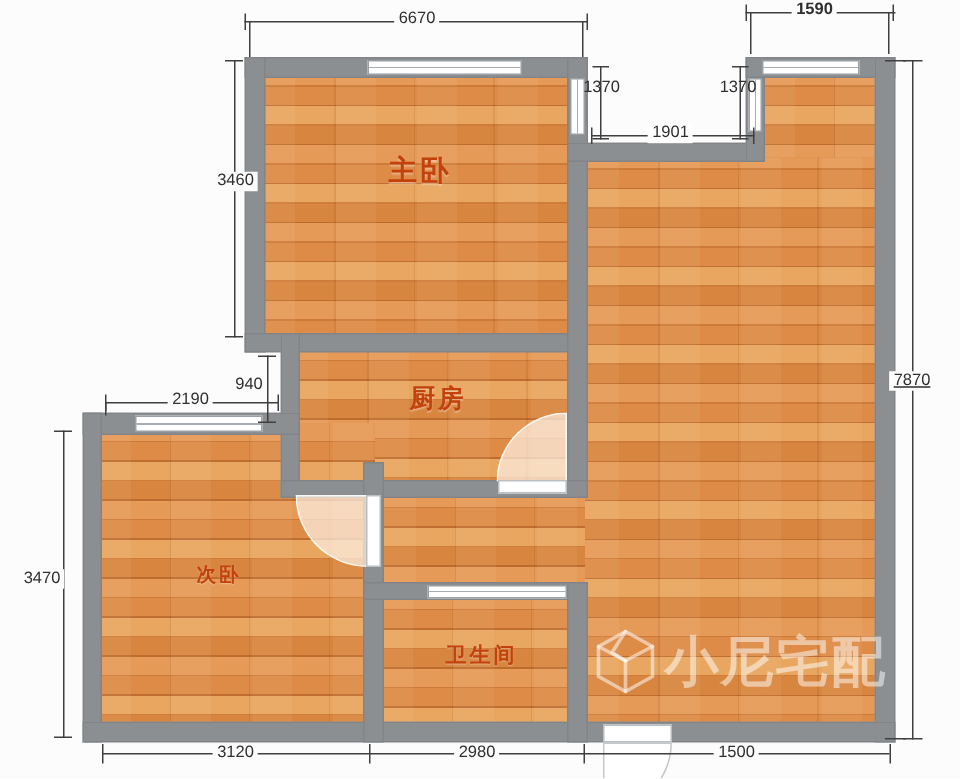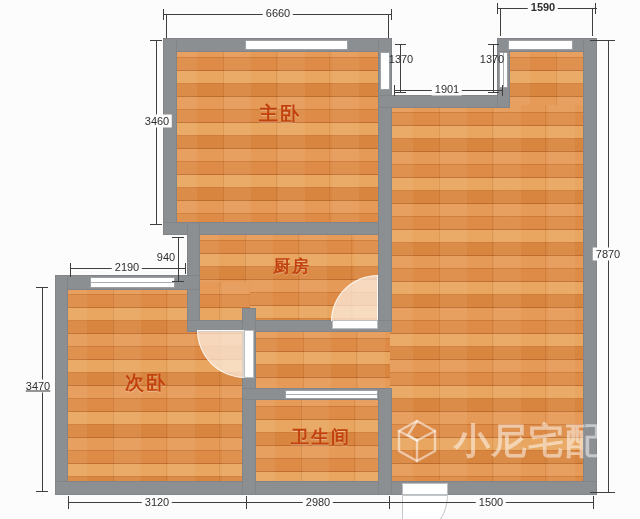--- a/index.html
+++ b/index.html
@@ -38,21 +38,21 @@
   }
   .dline{position:absolute;background:#3f3f3f;}
   .tkv{position:absolute;width:1px;background:#3f3f3f;}
   .tkh{position:absolute;height:1px;background:#3f3f3f;}
   .dimlabel{
     position:absolute;transform:translate(-50%,-50%);
     font-size:11px;color:#2f2f2f;background:#fcfcfc;padding:0 3px;
     white-space:nowrap;line-height:13px;
   }
   #watermark{
-    position:absolute;left:393px;top:417px;display:flex;gap:13px;
+    position:absolute;left:393px;top:417px;display:flex;gap:2px;
     pointer-events:none;
   }
   #watermark .wm-text{
     font-size:36px;font-weight:700;letter-spacing:1px;
     color:rgba(255,255,255,0.5);white-space:nowrap;line-height:48px;
   }
 </style>
 </head>
 <body>
 
@@ -94,29 +94,29 @@
   <div class="leaf" style="left:332px;top:320px;width:46px;height:9px;"></div>
 
   <div class="fan" style="left:197px;top:330px;width:48px;height:48px;border-bottom-left-radius:100%;"></div>
   <div class="leaf" style="left:244px;top:330px;width:10px;height:48px;"></div>
 
   <div class="leaf" style="left:402px;top:483px;width:46px;height:12px;"></div>
   <div class="fan" style="left:402px;top:495px;width:46px;height:46px;border-bottom-right-radius:100%;background:rgba(255,255,255,0.9);border-color:#c3c7ca;"></div>
 
   <div class="room-label" style="left:280px;top:114px;font-size:19px;">主卧</div>
   <div class="room-label" style="left:292px;top:266px;font-size:17px;">厨房</div>
-  <div class="room-label" style="left:146px;top:383px;font-size:19px;">次卧</div>
-  <div class="room-label" style="left:321px;top:437px;font-size:18px;">卫生间</div>
+  <div class="room-label" style="left:146px;top:383px;font-size:13px;">次卧</div>
+  <div class="room-label" style="left:321px;top:437px;font-size:14px;">卫生间</div>
 
   <div class="dline" style="left:163px;top:14px;width:229px;height:1px;"></div>
   <div class="tkv" style="left:163px;top:9px;height:11px;"></div>
   <div class="tkv" style="left:391px;top:9px;height:11px;"></div>
   <div class="tkv" style="left:166px;top:14px;height:24px;"></div>
   <div class="tkv" style="left:388px;top:14px;height:24px;"></div>
-  <div class="dimlabel" style="left:278px;top:13px;">6660</div>
+  <div class="dimlabel" style="left:278px;top:13px;">6670</div>
 
   <div class="dline" style="left:497px;top:8px;width:100px;height:1px;"></div>
   <div class="tkv" style="left:497px;top:3px;height:11px;"></div>
   <div class="tkv" style="left:595px;top:3px;height:11px;"></div>
   <div class="tkv" style="left:500px;top:8px;height:28px;"></div>
   <div class="tkv" style="left:592px;top:8px;height:28px;"></div>
   <div class="dimlabel" style="left:543px;top:7px;font-weight:bold;">1590</div>
 
   <div class="dline" style="left:400px;top:44px;width:1px;height:49px;"></div>
   <div class="tkh" style="left:395px;top:44px;width:11px;"></div>
@@ -145,28 +145,28 @@
 
   <div class="dline" style="left:70px;top:268px;width:116px;height:1px;"></div>
   <div class="tkv" style="left:70px;top:263px;height:11px;"></div>
   <div class="tkv" style="left:185px;top:263px;height:11px;"></div>
   <div class="tkv" style="left:70px;top:268px;height:9px;"></div>
   <div class="dimlabel" style="left:127px;top:267px;">2190</div>
 
   <div class="dline" style="left:42px;top:287px;width:1px;height:205px;"></div>
   <div class="tkh" style="left:36px;top:287px;width:12px;"></div>
   <div class="tkh" style="left:36px;top:491px;width:12px;"></div>
-  <div class="dimlabel" style="left:38px;top:386px;text-decoration:underline;">3470</div>
+  <div class="dimlabel" style="left:28px;top:386px;">3470</div>
 
   <div class="dline" style="left:608px;top:40px;width:1px;height:453px;"></div>
   <div class="tkh" style="left:602px;top:40px;width:13px;"></div>
   <div class="tkh" style="left:602px;top:492px;width:13px;"></div>
   <div class="tkh" style="left:590px;top:40px;width:14px;"></div>
   <div class="tkh" style="left:590px;top:492px;width:14px;"></div>
-  <div class="dimlabel" style="left:608px;top:254px;">7870</div>
+  <div class="dimlabel" style="left:608px;top:254px;text-decoration:underline;">7870</div>
 
   <div class="dline" style="left:68px;top:502px;width:525px;height:1px;"></div>
   <div class="tkv" style="left:68px;top:496px;height:13px;"></div>
   <div class="tkv" style="left:246px;top:496px;height:13px;"></div>
   <div class="tkv" style="left:389px;top:496px;height:13px;"></div>
   <div class="tkv" style="left:593px;top:496px;height:13px;"></div>
   <div class="dimlabel" style="left:157px;top:502px;">3120</div>
   <div class="dimlabel" style="left:318px;top:502px;">2980</div>
   <div class="dimlabel" style="left:491px;top:502px;">1500</div>
 

